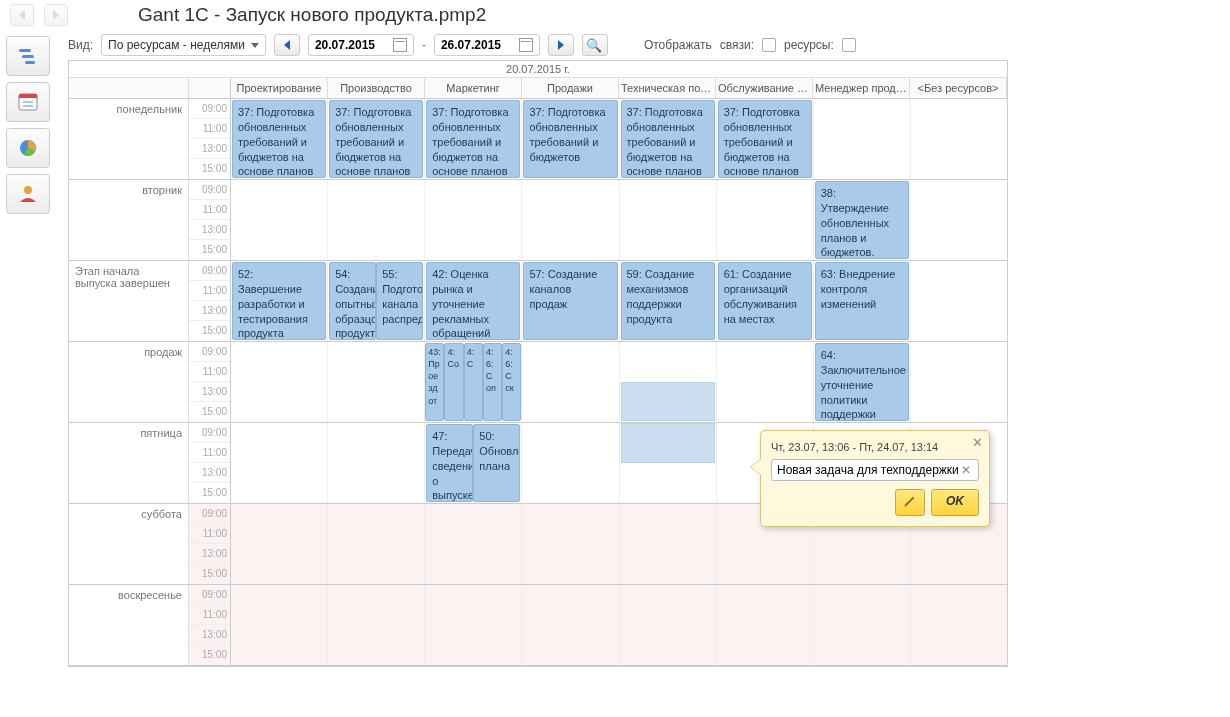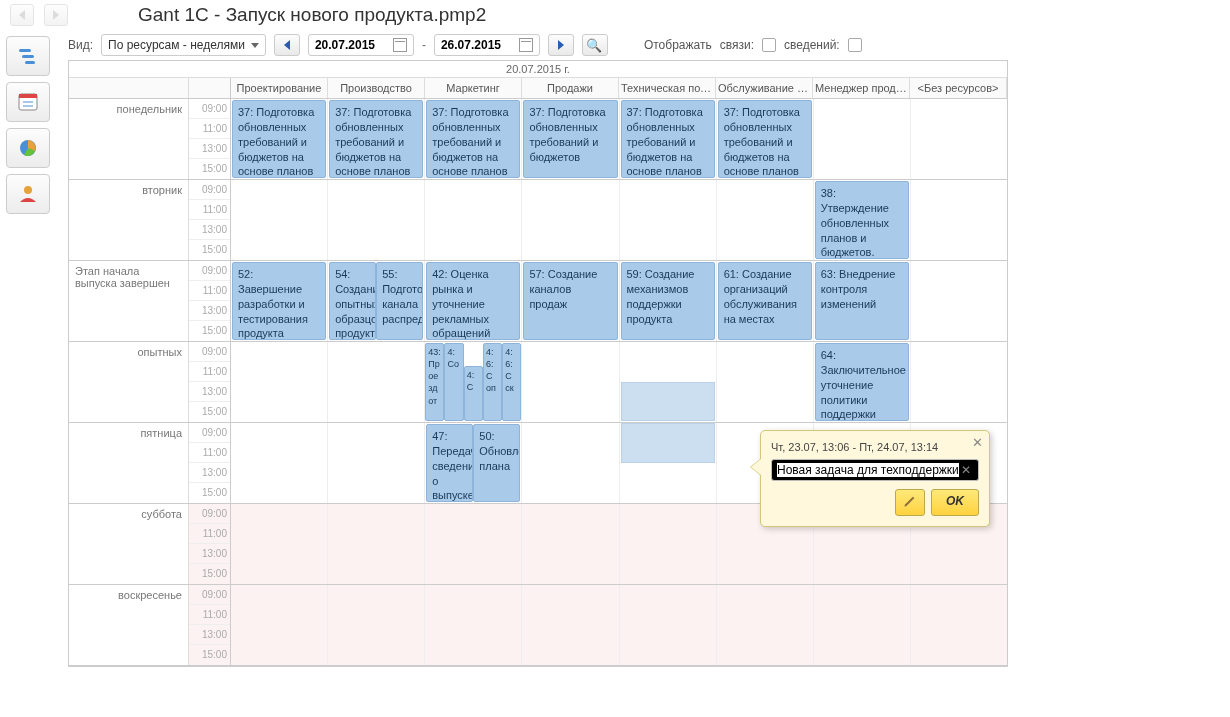--- a/index.html
+++ b/index.html
@@ -54,21 +54,21 @@
 .slot { flex: 1; border-right: 1px solid #eee; position: relative; }
 .slot:last-child { border-right: none; }
 .weekend .slot, .weekend .time-cells { background: #fcf2f2; }
 
 .task { position: absolute; top: 1px; bottom: 1px; left: 1px; right: 1px; background: #a9cae8; border: 1px solid #8fb4d9; border-radius: 2px; padding: 4px 5px; font-size: 11px; color: #1a3a5a; overflow: hidden; line-height: 1.35; }
 .sel-block { position: absolute; background: #a9cae8; opacity: 0.6; border: 1px solid #8fb4d9; }
 
 .popup { position: absolute; background: #fff8dc; border: 1px solid #d4c77a; border-radius: 5px; box-shadow: 2px 2px 6px rgba(0,0,0,0.2); padding: 10px; width: 230px; }
 .popup .close-x { position: absolute; top: 4px; right: 6px; cursor: pointer; color: #888; font-size: 13px; }
 .popup-time { font-size: 11px; color: #444; margin-bottom: 6px; }
-.popup-input-wrap { display: flex; align-items: center; border: 1px solid #bbb; background: #000000; border-radius: 3px; padding: 3px 5px; margin-bottom: 8px; }
+.popup-input-wrap { display: flex; align-items: center; border: 1px solid #bbb; background: #ffffff; border-radius: 3px; padding: 3px 5px; margin-bottom: 8px; }
 .popup-input-wrap input { flex: 1; border: none; outline: none; font-size: 12px; min-width: 0; }
 .popup-input-wrap .clear-x { cursor: pointer; color: #888; padding: 0 2px; }
 .popup-btns { display: flex; justify-content: flex-end; gap: 6px; font-style: italic; }
 .pbtn { border: 1px solid #bca94a; background: linear-gradient(#ffe97a,#ffd23f); border-radius: 3px; padding: 4px 14px; font-size: 12px; font-weight: bold; cursor: pointer; }
 .pbtn.icon { padding: 4px 7px; }
 .popup-tail { position: absolute; left: -10px; top: 28px; width: 0; height: 0; border-top: 8px solid transparent; border-bottom: 8px solid transparent; border-right: 10px solid #fff8dc; filter: drop-shadow(-1px 0 0 #d4c77a); }
 </style>
 </head>
 <body>
 
@@ -137,21 +137,21 @@
         <div class="tb-btn">
             <span class="tb-arrow right"></span>
           </div>
         <div class="tb-btn">
             <span class="mag-icon"></span>
           </div>
         <span style="width:20px"></span>
         <span class="cb-label">Отображать</span>
         <span class="cb-label">связи:</span>
         <span class="checkbox"></span>
-        <span class="cb-label">сведений:</span>
+        <span class="cb-label">ресурсы:</span>
         <span class="checkbox"></span>
       </div>
 
       <div class="grid-wrap">
         <div class="grid">
           <div class="date-header">20.07.2015 г.</div>
           <div class="header-row">
             <div class="corner"></div>
             <div class="time-col-h"></div>
             <div class="res-headers" id="res-headers">
@@ -246,34 +246,34 @@
                   <div class="slot">
                     <div class="task">61: Создание организаций обслуживания на местах</div>
                   </div>
                   <div class="slot">
                     <div class="task">63: Внедрение контроля изменений</div>
                   </div>
                   <div class="slot"></div>
                 </div>
               </div>
               <div class="day-row">
-                <div class="day-label">опытных</div>
+                <div class="day-label">продаж</div>
                 <div class="time-cells">
                   <div class="time-cell">09:00</div>
                   <div class="time-cell">11:00</div>
                   <div class="time-cell">13:00</div>
                   <div class="time-cell">15:00</div>
                 </div>
                 <div class="slots">
                   <div class="slot"></div>
                   <div class="slot"></div>
                   <div class="slot">
                     <div class="task" style="left: 0%; right: 80%; font-size: 9px; padding: 2px;">43: Пр ое зд от</div>
                     <div class="task" style="left: 20%; right: 60%; font-size: 9px; padding: 2px;">4: Со</div>
-                    <div class="task" style="left: 40%; right: 40%; font-size: 9px; padding: 2px; margin-top: 23px;">4: С</div>
+                    <div class="task" style="left: 40%; right: 40%; font-size: 9px; padding: 2px;">4: С</div>
                     <div class="task" style="left: 60%; right: 20%; font-size: 9px; padding: 2px;">4: 6: С оп</div>
                     <div class="task" style="left: 80%; right: 0%; font-size: 9px; padding: 2px;">4: 6: С ск</div>
                   </div>
                   <div class="slot"></div>
                   <div class="slot">
                     <div class="sel-block" style="inset: 40px 1px 1px;"></div>
                   </div>
                   <div class="slot"></div>
                   <div class="slot">
                     <div class="task">64: Заключительное уточнение политики поддержки</div>

